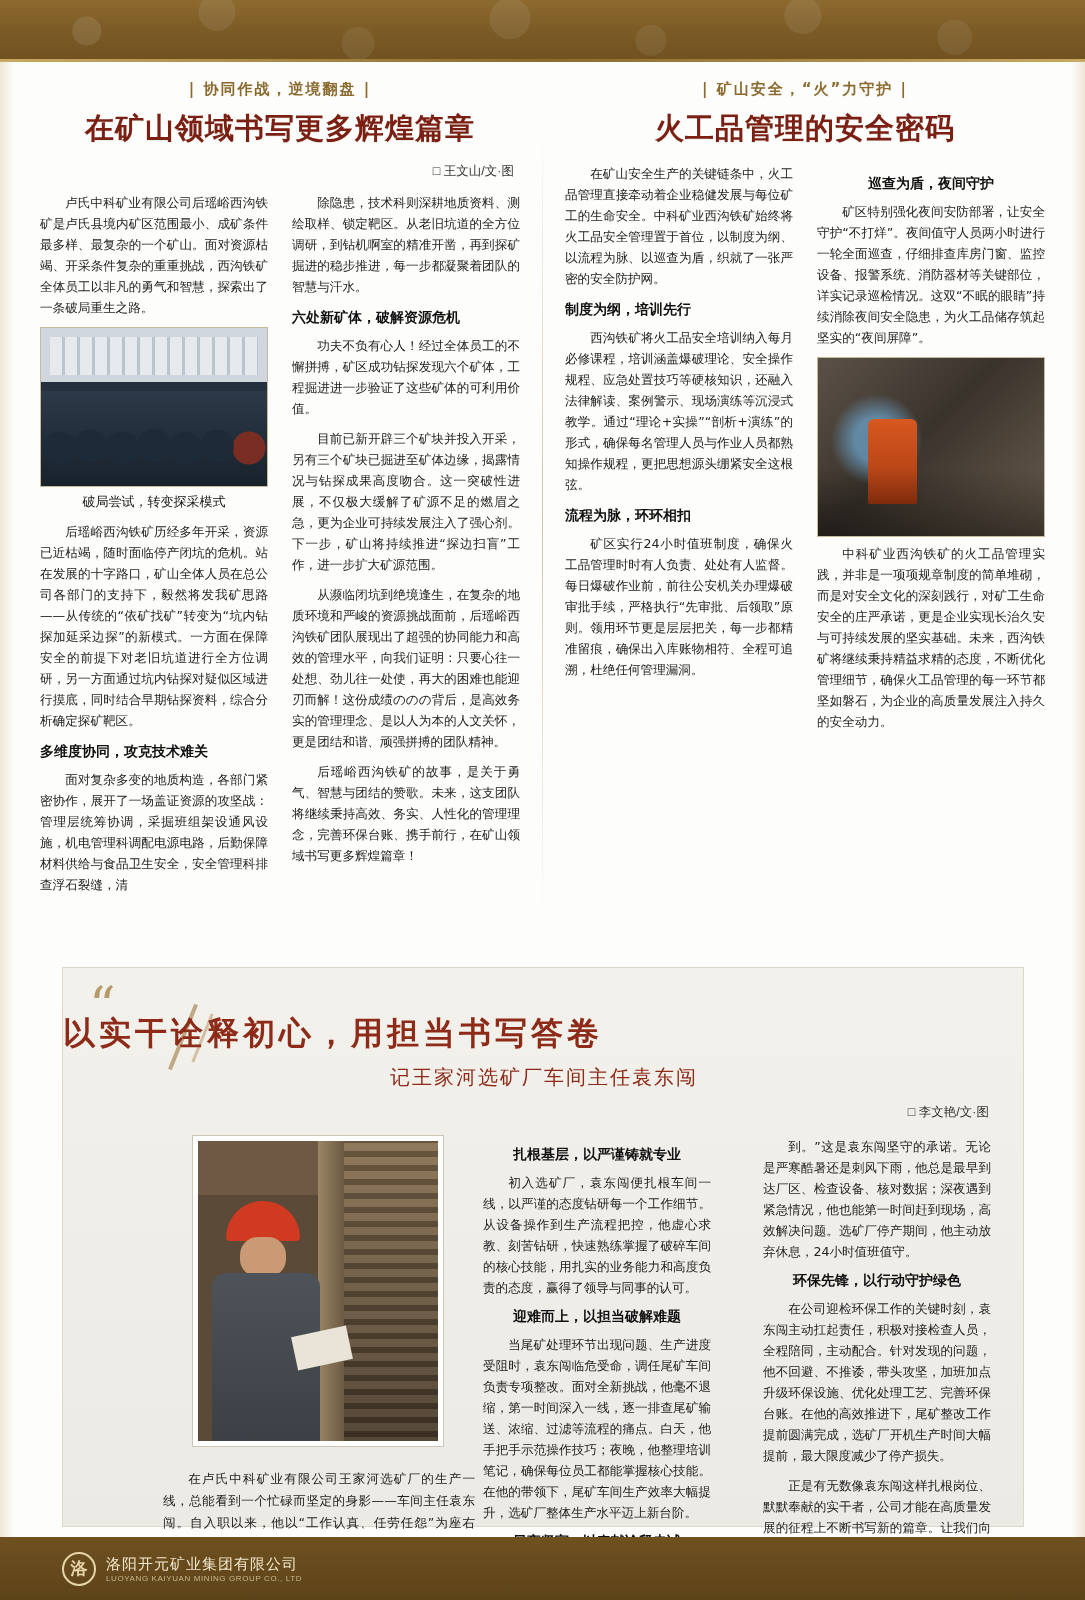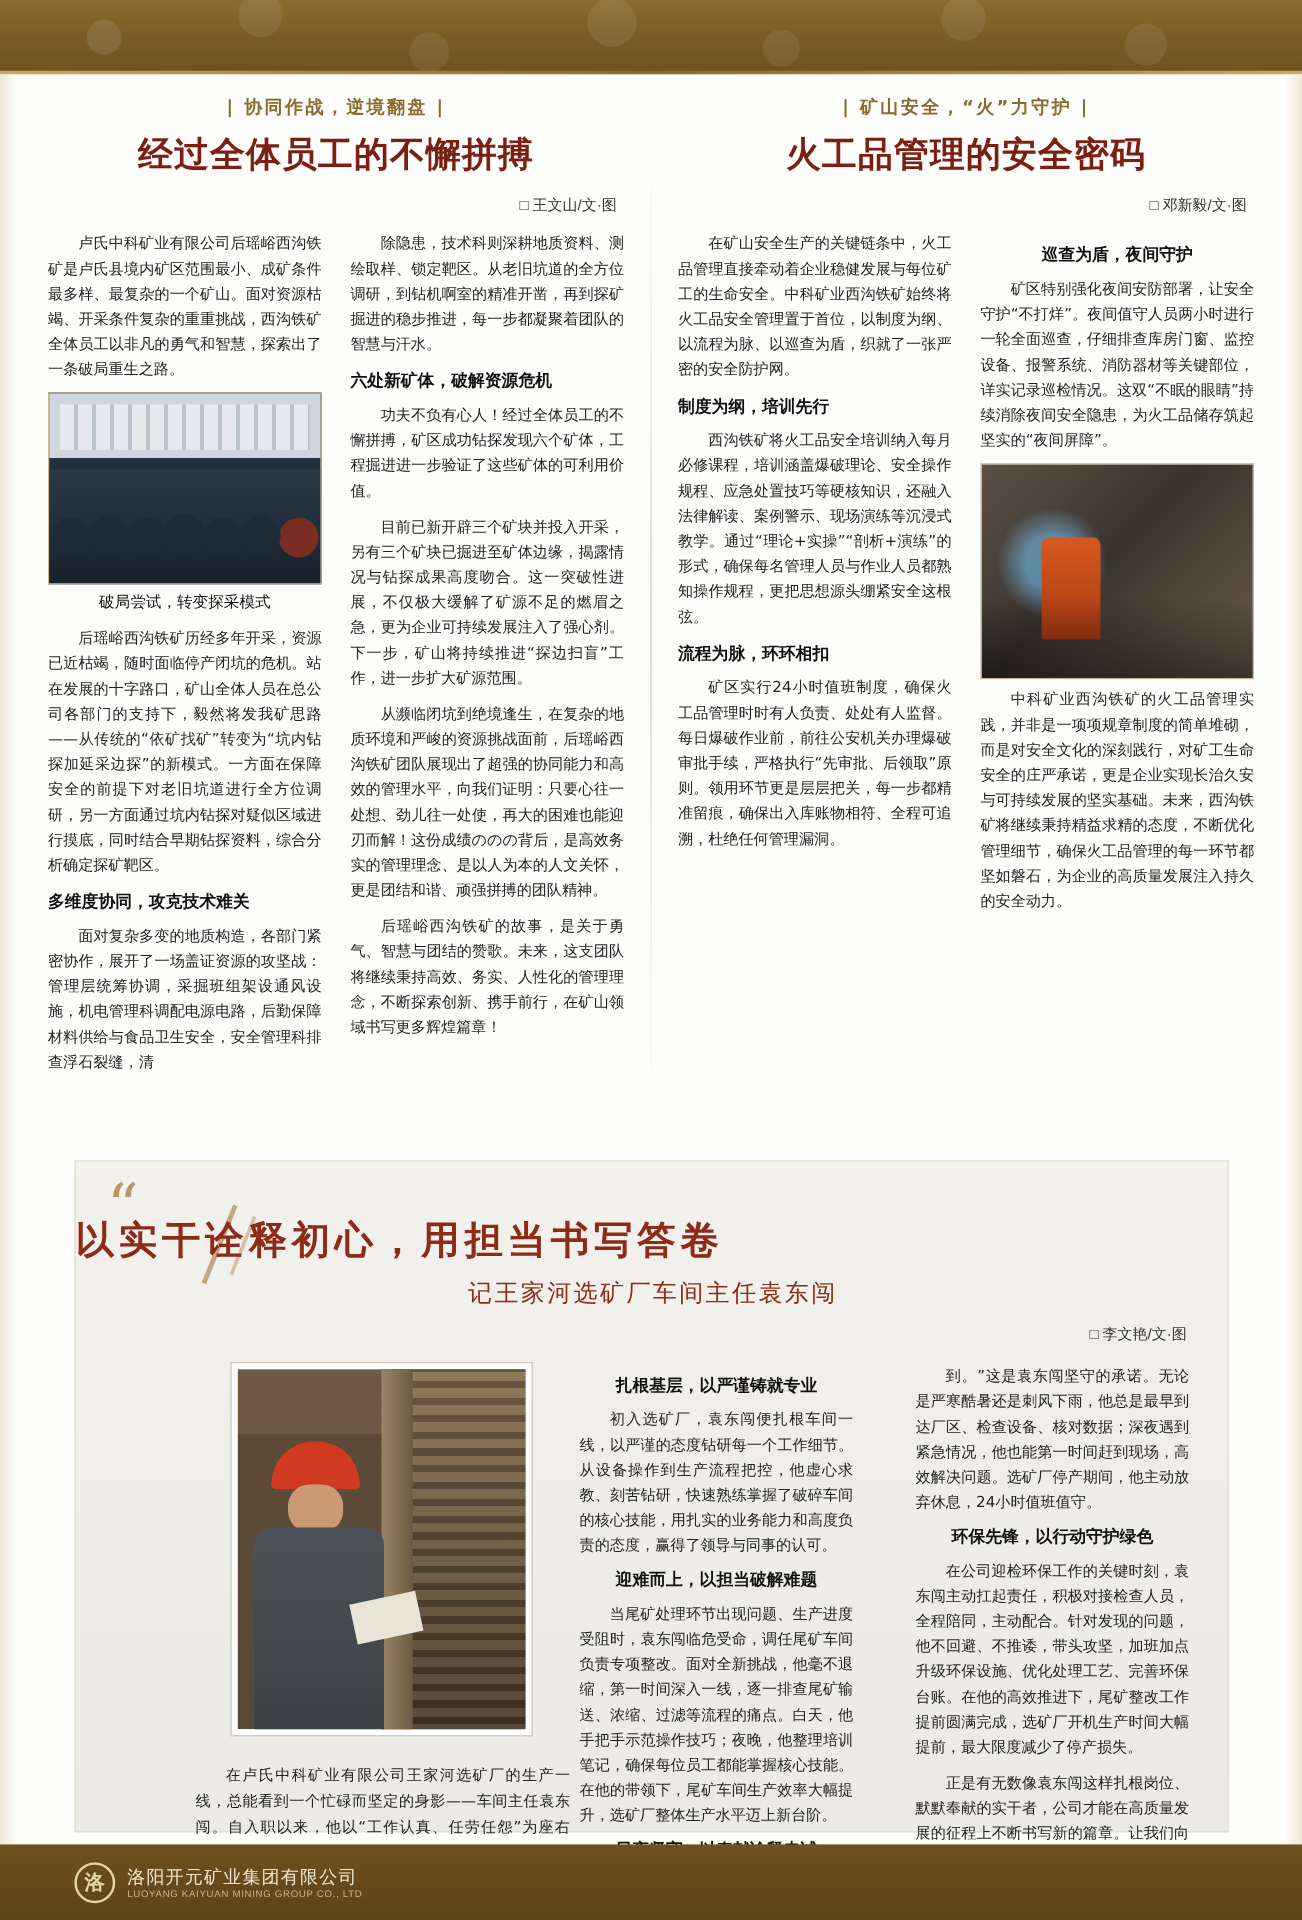--- a/index.html
+++ b/index.html
@@ -254,47 +254,46 @@
 
 <div class="page">
   <div class="frame-left"></div>
   <div class="frame-right"></div>
 
   <div class="top-section">
     <div class="col-split"></div>
 
     <div class="article left">
       <div class="kicker">| 协同作战，逆境翻盘 |</div>
-      <div class="headline">经过全体员工的不懈拼搏</div>
+      <div class="headline">在矿山领域书写更多辉煌篇章</div>
       <div class="byline">□ 王文山/文·图</div>
 
       <div class="cols2" style="height:700px;">
         <div class="c a">
           <p class="body">卢氏中科矿业有限公司后瑶峪西沟铁矿是卢氏县境内矿区范围最小、成矿条件最多样、最复杂的一个矿山。面对资源枯竭、开采条件复杂的重重挑战，西沟铁矿全体员工以非凡的勇气和智慧，探索出了一条破局重生之路。</p>
           <div class="photo ph1"></div>
           <div class="photo-cap">破局尝试，转变探采模式</div>
           <p class="body">后瑶峪西沟铁矿历经多年开采，资源已近枯竭，随时面临停产闭坑的危机。站在发展的十字路口，矿山全体人员在总公司各部门的支持下，毅然将发我矿思路——从传统的“依矿找矿”转变为“坑内钻探加延采边探”的新模式。一方面在保障安全的前提下对老旧坑道进行全方位调研，另一方面通过坑内钻探对疑似区域进行摸底，同时结合早期钻探资料，综合分析确定探矿靶区。</p>
           <h3 class="sub">多维度协同，攻克技术难关</h3>
           <p class="body">面对复杂多变的地质构造，各部门紧密协作，展开了一场盖证资源的攻坚战：管理层统筹协调，采掘班组架设通风设施，机电管理科调配电源电路，后勤保障材料供给与食品卫生安全，安全管理科排查浮石裂缝，清</p>
         </div>
         <div class="c b">
           <p class="body">除隐患，技术科则深耕地质资料、测绘取样、锁定靶区。从老旧坑道的全方位调研，到钻机啊室的精准开凿，再到探矿掘进的稳步推进，每一步都凝聚着团队的智慧与汗水。</p>
           <h3 class="sub">六处新矿体，破解资源危机</h3>
           <p class="body">功夫不负有心人！经过全体员工的不懈拼搏，矿区成功钻探发现六个矿体，工程掘进进一步验证了这些矿体的可利用价值。</p>
           <p class="body">目前已新开辟三个矿块并投入开采，另有三个矿块已掘进至矿体边缘，揭露情况与钻探成果高度吻合。这一突破性进展，不仅极大缓解了矿源不足的燃眉之急，更为企业可持续发展注入了强心剂。下一步，矿山将持续推进“探边扫盲”工作，进一步扩大矿源范围。</p>
           <p class="body">从濒临闭坑到绝境逢生，在复杂的地质环境和严峻的资源挑战面前，后瑶峪西沟铁矿团队展现出了超强的协同能力和高效的管理水平，向我们证明：只要心往一处想、劲儿往一处使，再大的困难也能迎刃而解！这份成绩ののの背后，是高效务实的管理理念、是以人为本的人文关怀，更是团结和谐、顽强拼搏的团队精神。</p>
-          <p class="body">后瑶峪西沟铁矿的故事，是关于勇气、智慧与团结的赞歌。未来，这支团队将继续秉持高效、务实、人性化的管理理念，不断探索创新、携手前行，在矿山领域书写更多辉煌篇章！</p>
+          <p class="body">后瑶峪西沟铁矿的故事，是关于勇气、智慧与团结的赞歌。未来，这支团队将继续秉持高效、务实、人性化的管理理念，完善环保台账、携手前行，在矿山领域书写更多辉煌篇章！</p>
         </div>
       </div>
     </div>
 
     <div class="article right">
       <div class="kicker">| 矿山安全，“火”力守护 |</div>
       <div class="headline">火工品管理的安全密码</div>
-      <div class="byline">□ 邓新毅/文·图</div>
 
       <div class="cols2" style="height:700px;">
         <div class="c a">
           <p class="body">在矿山安全生产的关键链条中，火工品管理直接牵动着企业稳健发展与每位矿工的生命安全。中科矿业西沟铁矿始终将火工品安全管理置于首位，以制度为纲、以流程为脉、以巡查为盾，织就了一张严密的安全防护网。</p>
           <h3 class="sub">制度为纲，培训先行</h3>
           <p class="body">西沟铁矿将火工品安全培训纳入每月必修课程，培训涵盖爆破理论、安全操作规程、应急处置技巧等硬核知识，还融入法律解读、案例警示、现场演练等沉浸式教学。通过“理论+实操”“剖析+演练”的形式，确保每名管理人员与作业人员都熟知操作规程，更把思想源头绷紧安全这根弦。</p>
           <h3 class="sub">流程为脉，环环相扣</h3>
           <p class="body">矿区实行24小时值班制度，确保火工品管理时时有人负责、处处有人监督。每日爆破作业前，前往公安机关办理爆破审批手续，严格执行“先审批、后领取”原则。领用环节更是层层把关，每一步都精准留痕，确保出入库账物相符、全程可追溯，杜绝任何管理漏洞。</p>
         </div>
         <div class="c b">

